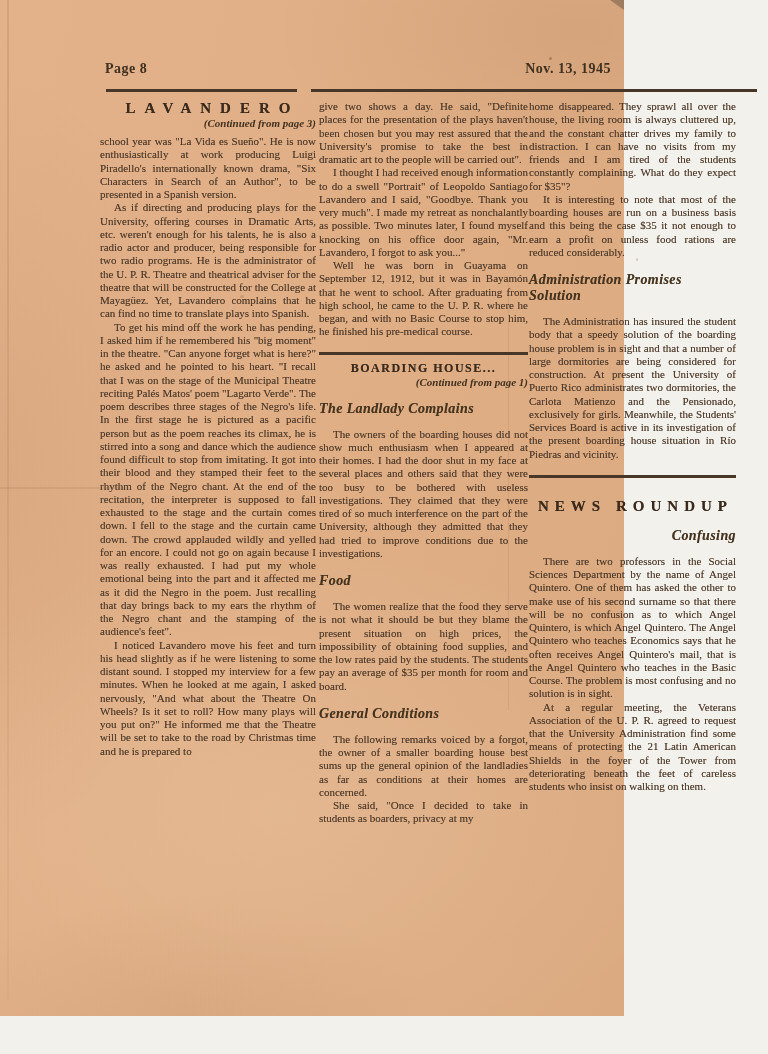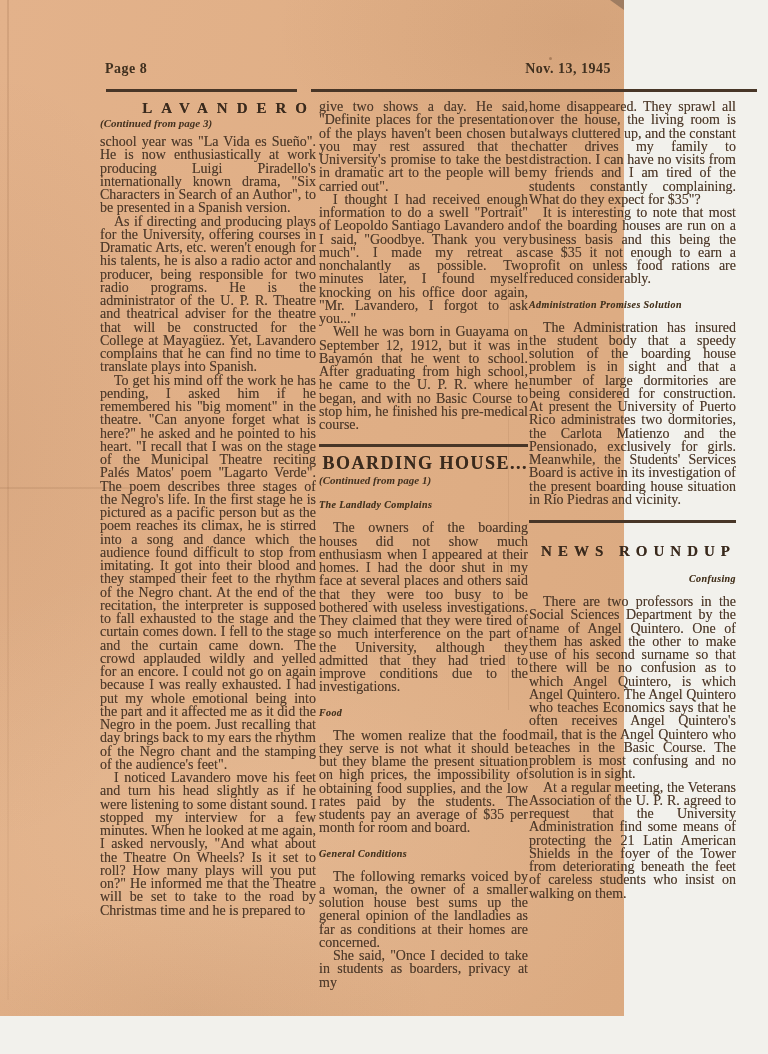--- a/index.html
+++ b/index.html
@@ -35,32 +35,32 @@
   .issue-date{right:13px;top:61px;font-size:14px;letter-spacing:0.5px;}
   .rule{position:absolute;height:3px;background:#483627;}
   .rule-left{left:106px;top:89px;width:191px;}
   .rule-right{left:311px;top:89px;width:446px;}
 
   .col{position:absolute;top:100px;color:#4e3a2b;}
   .col1{left:100px;width:216px;}
   .col2{left:319px;width:209px;}
   .col3{left:529px;width:207px;}
 
-  p{margin:0;text-indent:14px;text-align:justify;font-size:14px;line-height:13.25px;
+  p{margin:0;text-indent:14px;text-align:justify;font-size:11px;line-height:13.25px;
     text-shadow:0 0 0.5px rgba(84,62,40,0.55);}
   p.cont{text-indent:0;}
 
-  .article-title{text-align:right;font-weight:bold;color:#3a2a1d;
+  .article-title{text-align:center;font-weight:bold;color:#3a2a1d;
     text-shadow:0 0 0.6px rgba(58,42,29,0.6);}
   .t-lavandero{font-size:15px;letter-spacing:9px;text-indent:9px;margin-bottom:0;}
-  .t-boarding{font-size:18px;letter-spacing:1.5px;margin:6px 0 0;}
+  .t-boarding{font-size:12px;letter-spacing:1.5px;margin:6px 0 0;}
   .t-news{font-size:15px;letter-spacing:6px;text-indent:6px;margin:20px 0 2px;}
-  .continued{text-align:left;font-style:italic;font-weight:bold;font-size:11px;
+  .continued{text-align:right;font-style:italic;font-weight:bold;font-size:11px;
     margin:0 0 6px;color:#43311f;}
-  .subhead{font-style:italic;font-weight:bold;font-size:10px;margin:13px 0 11px;
+  .subhead{font-style:italic;font-weight:bold;font-size:14px;margin:13px 0 11px;
     color:#45331e;letter-spacing:0.4px;text-shadow:0 0 0.5px rgba(69,51,30,0.5);}
   .subhead.center{text-align:right;}
   .section-rule{height:3px;background:#483627;margin:12px 0 0;}
   .col2 .section-rule{margin-top:13px;}
   .col3 .section-rule{margin-top:14px;}
 </style>
 </head>
 <body>
 
 <div class="paper">
@@ -91,21 +91,21 @@
     <p>I thought I had received enough information to do a swell "Portrait" of Leopoldo Santiago Lavandero and I said, "Goodbye. Thank you very much". I made my retreat as nonchalantly as possible. Two minutes later, I found myself knocking on his office door again, "Mr. Lavandero, I forgot to ask you..."</p>
     <p>Well he was born in Guayama on September 12, 1912, but it was in Bayamón that he went to school. After graduating from high school, he came to the U. P. R. where he began, and with no Basic Course to stop him, he finished his pre-medical course.</p>
     <div class="section-rule"></div>
     <div class="article-title t-boarding">BOARDING  HOUSE...</div>
     <div class="continued">(Continued from page 1)</div>
     <div class="subhead">The Landlady Complains</div>
     <p>The owners of the boarding houses did not show much enthusiasm when I appeared at their homes. I had the door shut in my face at several places and others said that they were too busy to be bothered with useless investigations. They claimed that they were tired of so much interference on the part of the University, although they admitted that they had tried to improve conditions due to the investigations.</p>
     <div class="subhead">Food</div>
     <p>The women realize that the food they serve is not what it should be but they blame the present situation on high prices, the impossibility of obtaining food supplies, and the low rates paid by the students. The students pay an average of $35 per month for room and board.</p>
     <div class="subhead">General  Conditions</div>
-    <p>The following remarks voiced by a woman, the owner of a smaller solution house best sums up the general opinion of the landladies as far as conditions at their homes are concerned.</p>
+    <p>The following remarks voiced by a forgot, the owner of a smaller boarding house best sums up the general opinion of the landladies as far as conditions at their homes are concerned.</p>
     <p>She said, "Once I decided to take in students as boarders, privacy at my</p>
   </div>
 
   <div class="col col3">
     <p class="cont">home disappeared. They sprawl all over the house, the living room is always cluttered up, and the constant chatter drives my family to distraction. I can have no visits from my friends and I am tired of the students constantly complaining. What do they expect for $35"?</p>
     <p>It is interesting to note that most of the boarding houses are run on a business basis and this being the case $35 it not enough to earn a profit on unless food rations are reduced considerably.</p>
     <div class="subhead">Administration Promises Solution</div>
     <p>The Administration has insured the student body that a speedy solution of the boarding house problem is in sight and that a number of large dormitories are being considered for construction. At present the University of Puerto Rico administrates two dormitories, the Carlota Matienzo and the Pensionado, exclusively for girls. Meanwhile, the Students' Services Board is active in its investigation of the present boarding house situation in Río Piedras and vicinity.</p>
     <div class="section-rule"></div>
     <div class="article-title t-news">NEWS ROUNDUP</div>

